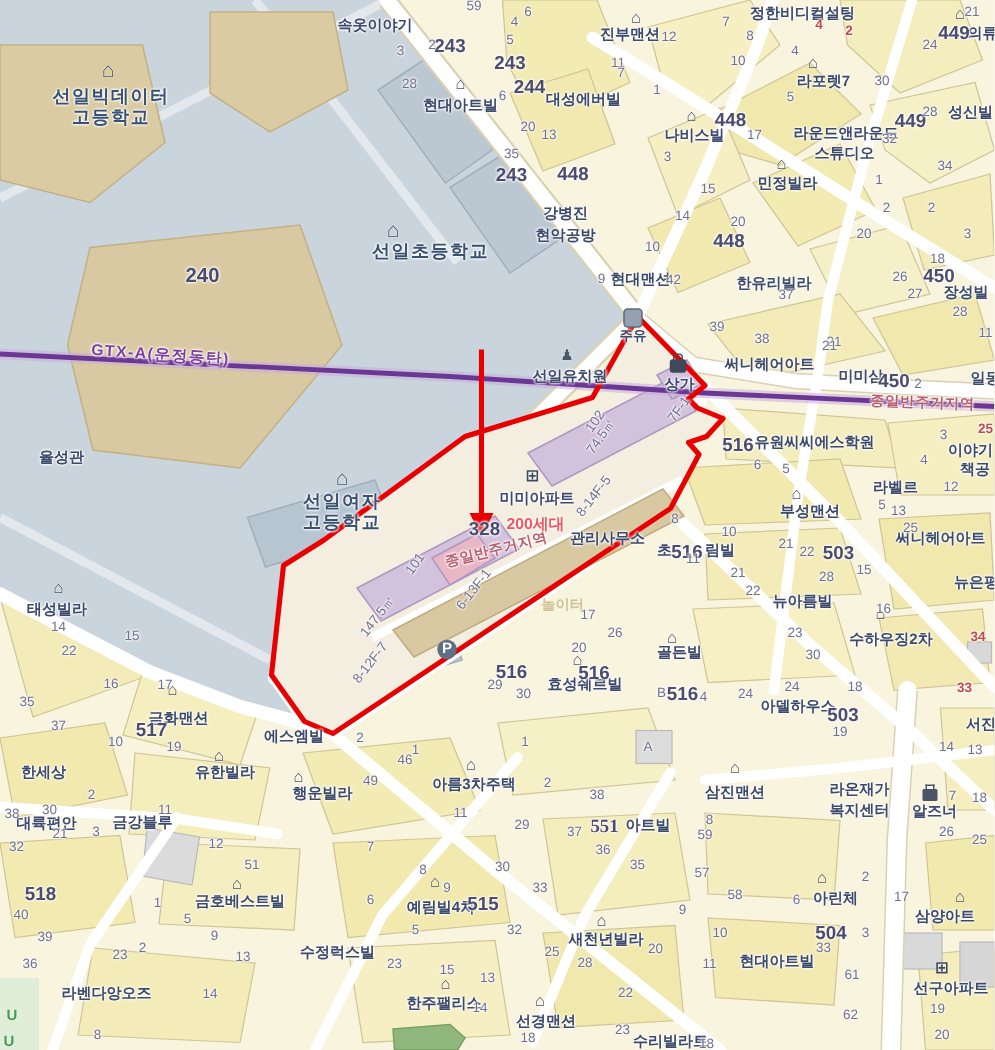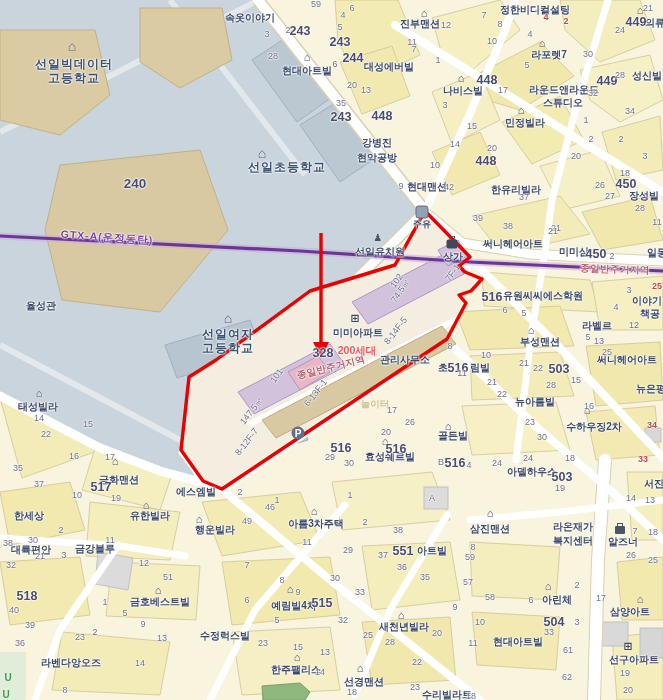--- a/index.html
+++ b/index.html
@@ -275,21 +275,21 @@
       <div class="lbl k-bold" style="left: 27px; top: 596px; transform: translate(-50%, -50%);">518</div>
       <div class="lbl k-bold" style="left: 322px; top: 603px; transform: translate(-50%, -50%);">515</div>
       <div class="lbl k-bold" style="left: 492px; top: 297px; transform: translate(-50%, -50%);">516</div>
       <div class="lbl k-bold" style="left: 458px; top: 368px; transform: translate(-50%, -50%);">516</div>
       <div class="lbl k-bold" style="left: 341px; top: 448px; transform: translate(-50%, -50%);">516</div>
       <div class="lbl k-bold" style="left: 396px; top: 449px; transform: translate(-50%, -50%);">516</div>
       <div class="lbl k-bold" style="left: 455px; top: 463px; transform: translate(-50%, -50%);">516</div>
       <div class="lbl k-bold" style="left: 559px; top: 369px; transform: translate(-50%, -50%);">503</div>
       <div class="lbl k-bold" style="left: 562px; top: 477px; transform: translate(-50%, -50%);">503</div>
       <div class="lbl k-bold" style="left: 554px; top: 622px; transform: translate(-50%, -50%);">504</div>
-      <div class="lbl k-bold" style="left: 403px; top: 551px; transform: translate(-50%, -50%);">551</div>
+      <div class="lbl k-bold" style="left: 403px; top: 551px; transform: translate(-50%, -50%); font-family: Liberation Serif, serif;">551</div>
       <div class="lbl k-bold" style="left: 323px; top: 353px; transform: translate(-50%, -50%);">328</div>
       <div class="lbl k-num" style="left: 316px; top: 4px; transform: translate(-50%, -50%);">59</div>
       <div class="lbl k-num" style="left: 288px; top: 30px; transform: translate(-50%, -50%);">2</div>
       <div class="lbl k-num" style="left: 267px; top: 34px; transform: translate(-50%, -50%);">3</div>
       <div class="lbl k-num" style="left: 273px; top: 56px; transform: translate(-50%, -50%);">28</div>
       <div class="lbl k-num" style="left: 343px; top: 15px; transform: translate(-50%, -50%);">4</div>
       <div class="lbl k-num" style="left: 352px; top: 8px; transform: translate(-50%, -50%);">6</div>
       <div class="lbl k-num" style="left: 340px; top: 27px; transform: translate(-50%, -50%);">5</div>
       <div class="lbl k-num" style="left: 335px; top: 64px; transform: translate(-50%, -50%);">6</div>
       <div class="lbl k-num" style="left: 352px; top: 85px; transform: translate(-50%, -50%);">20</div>

